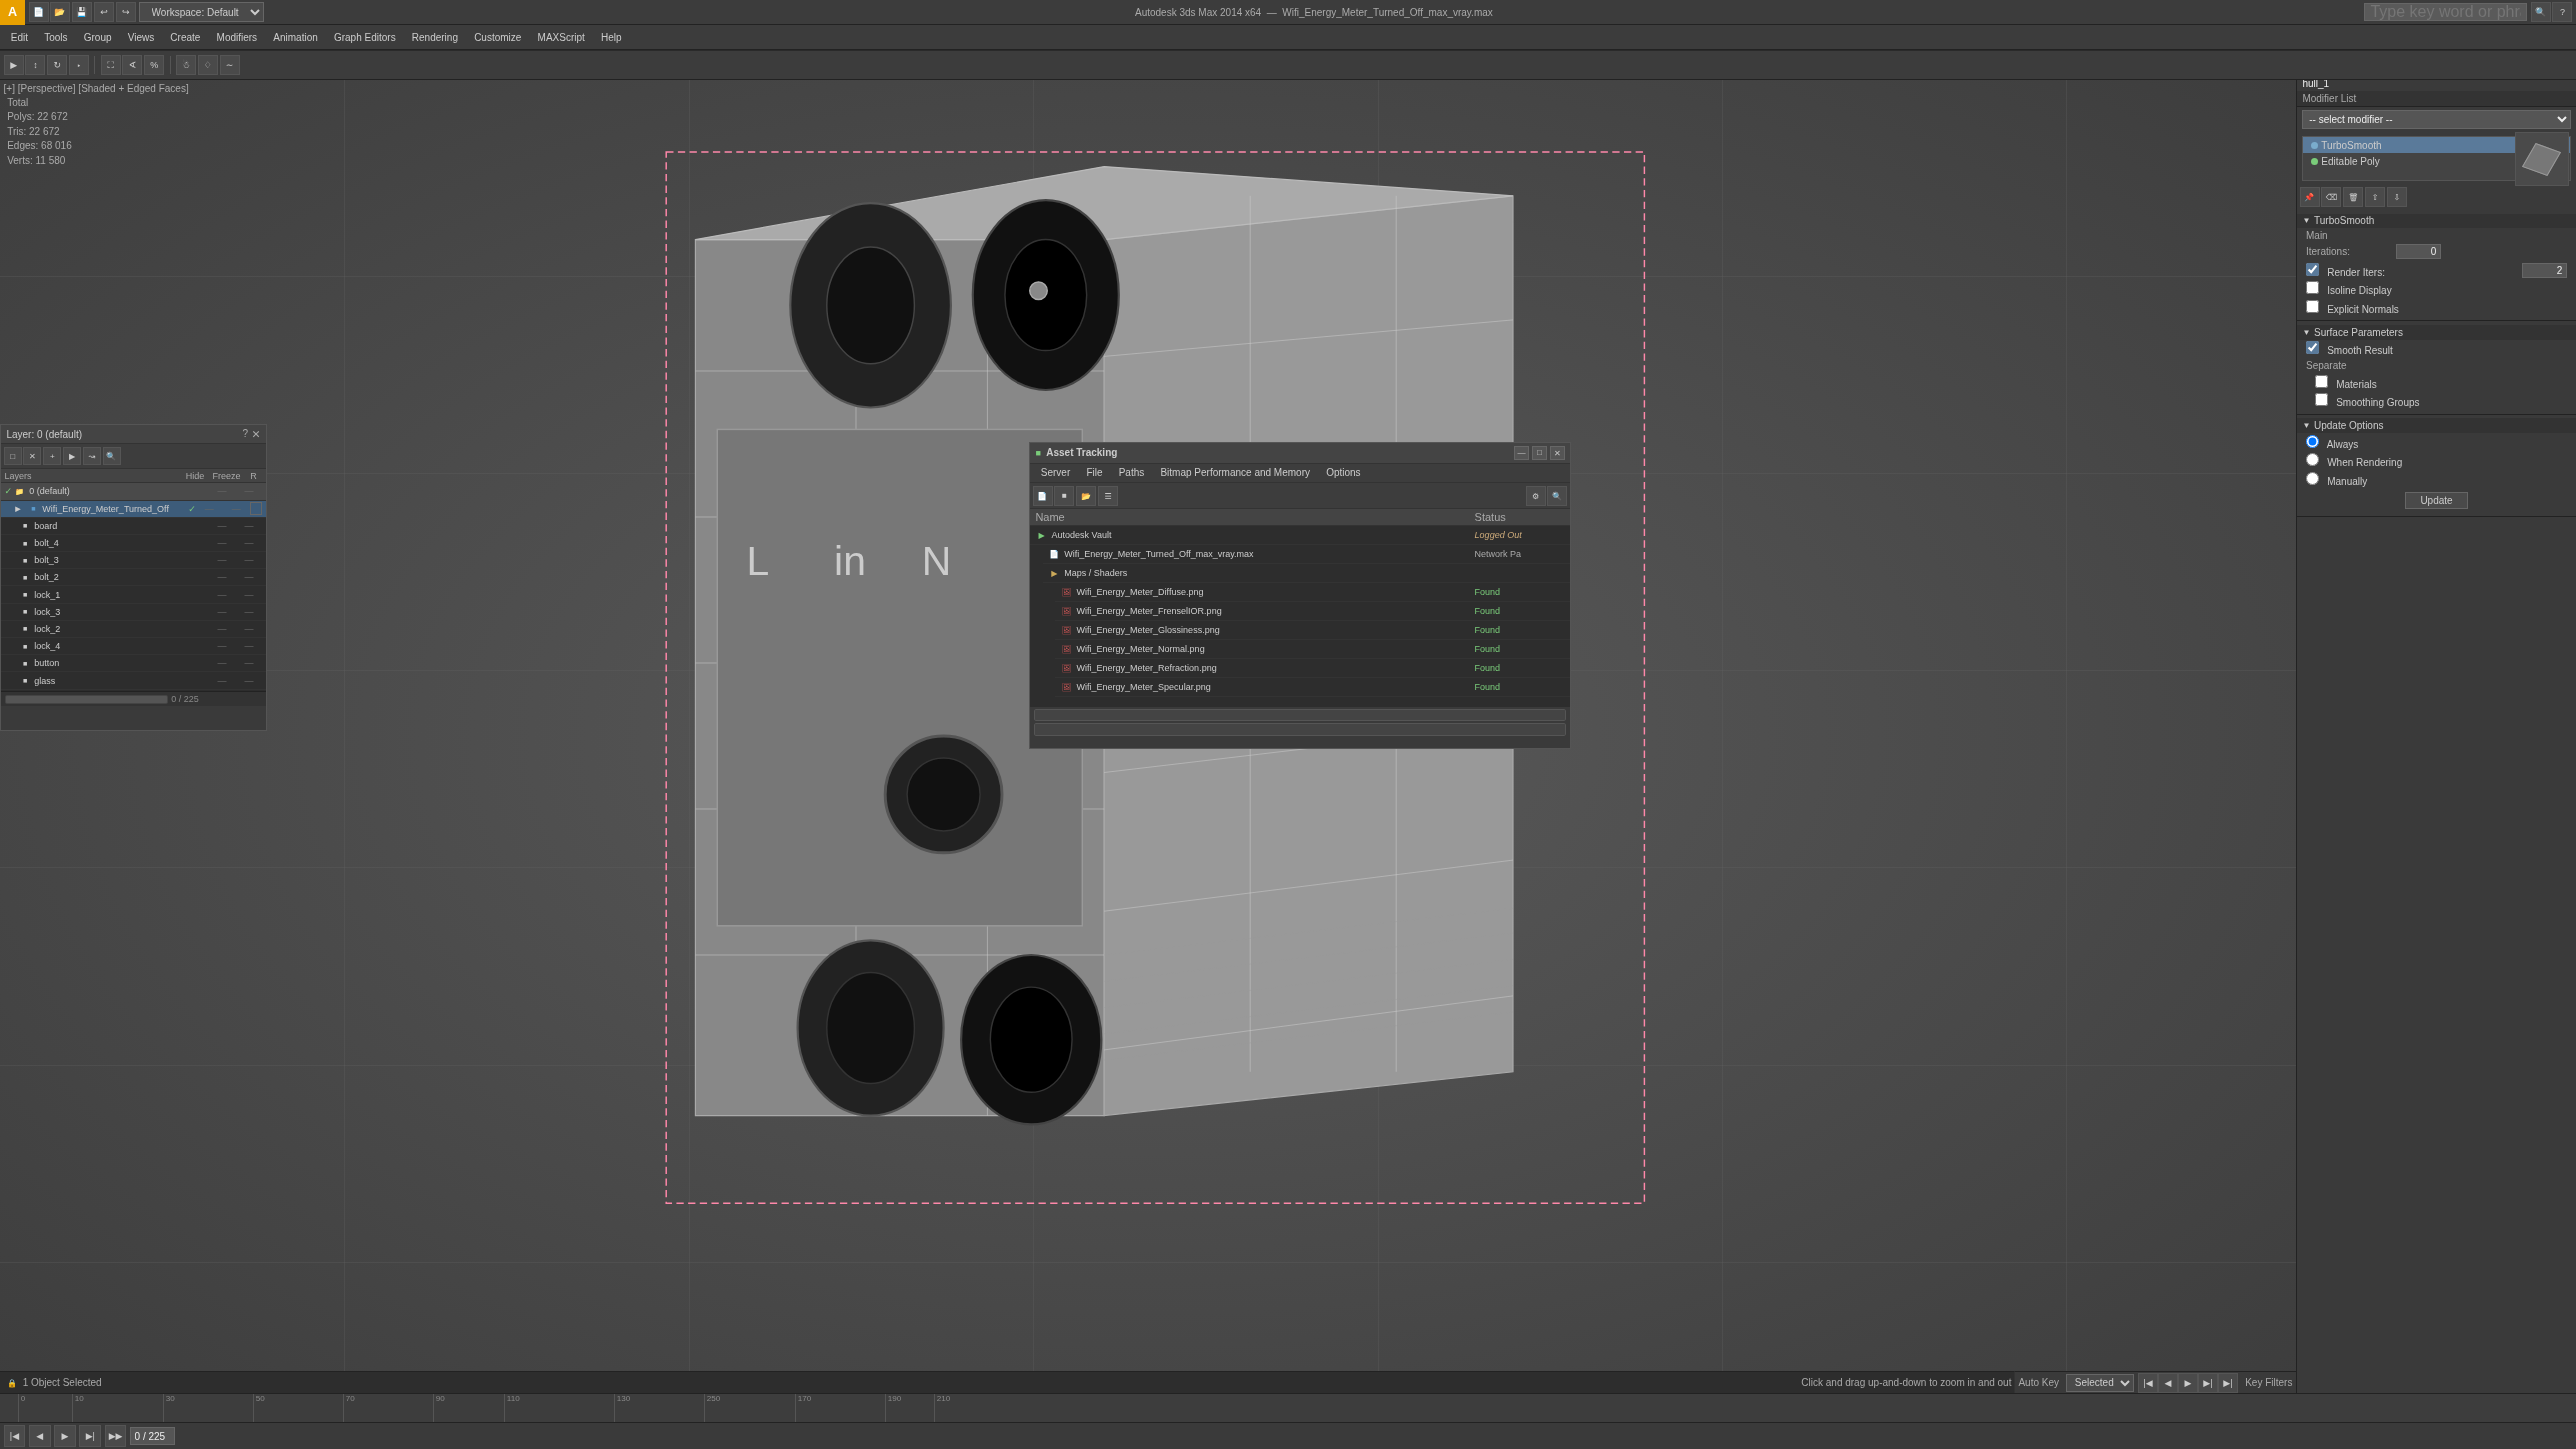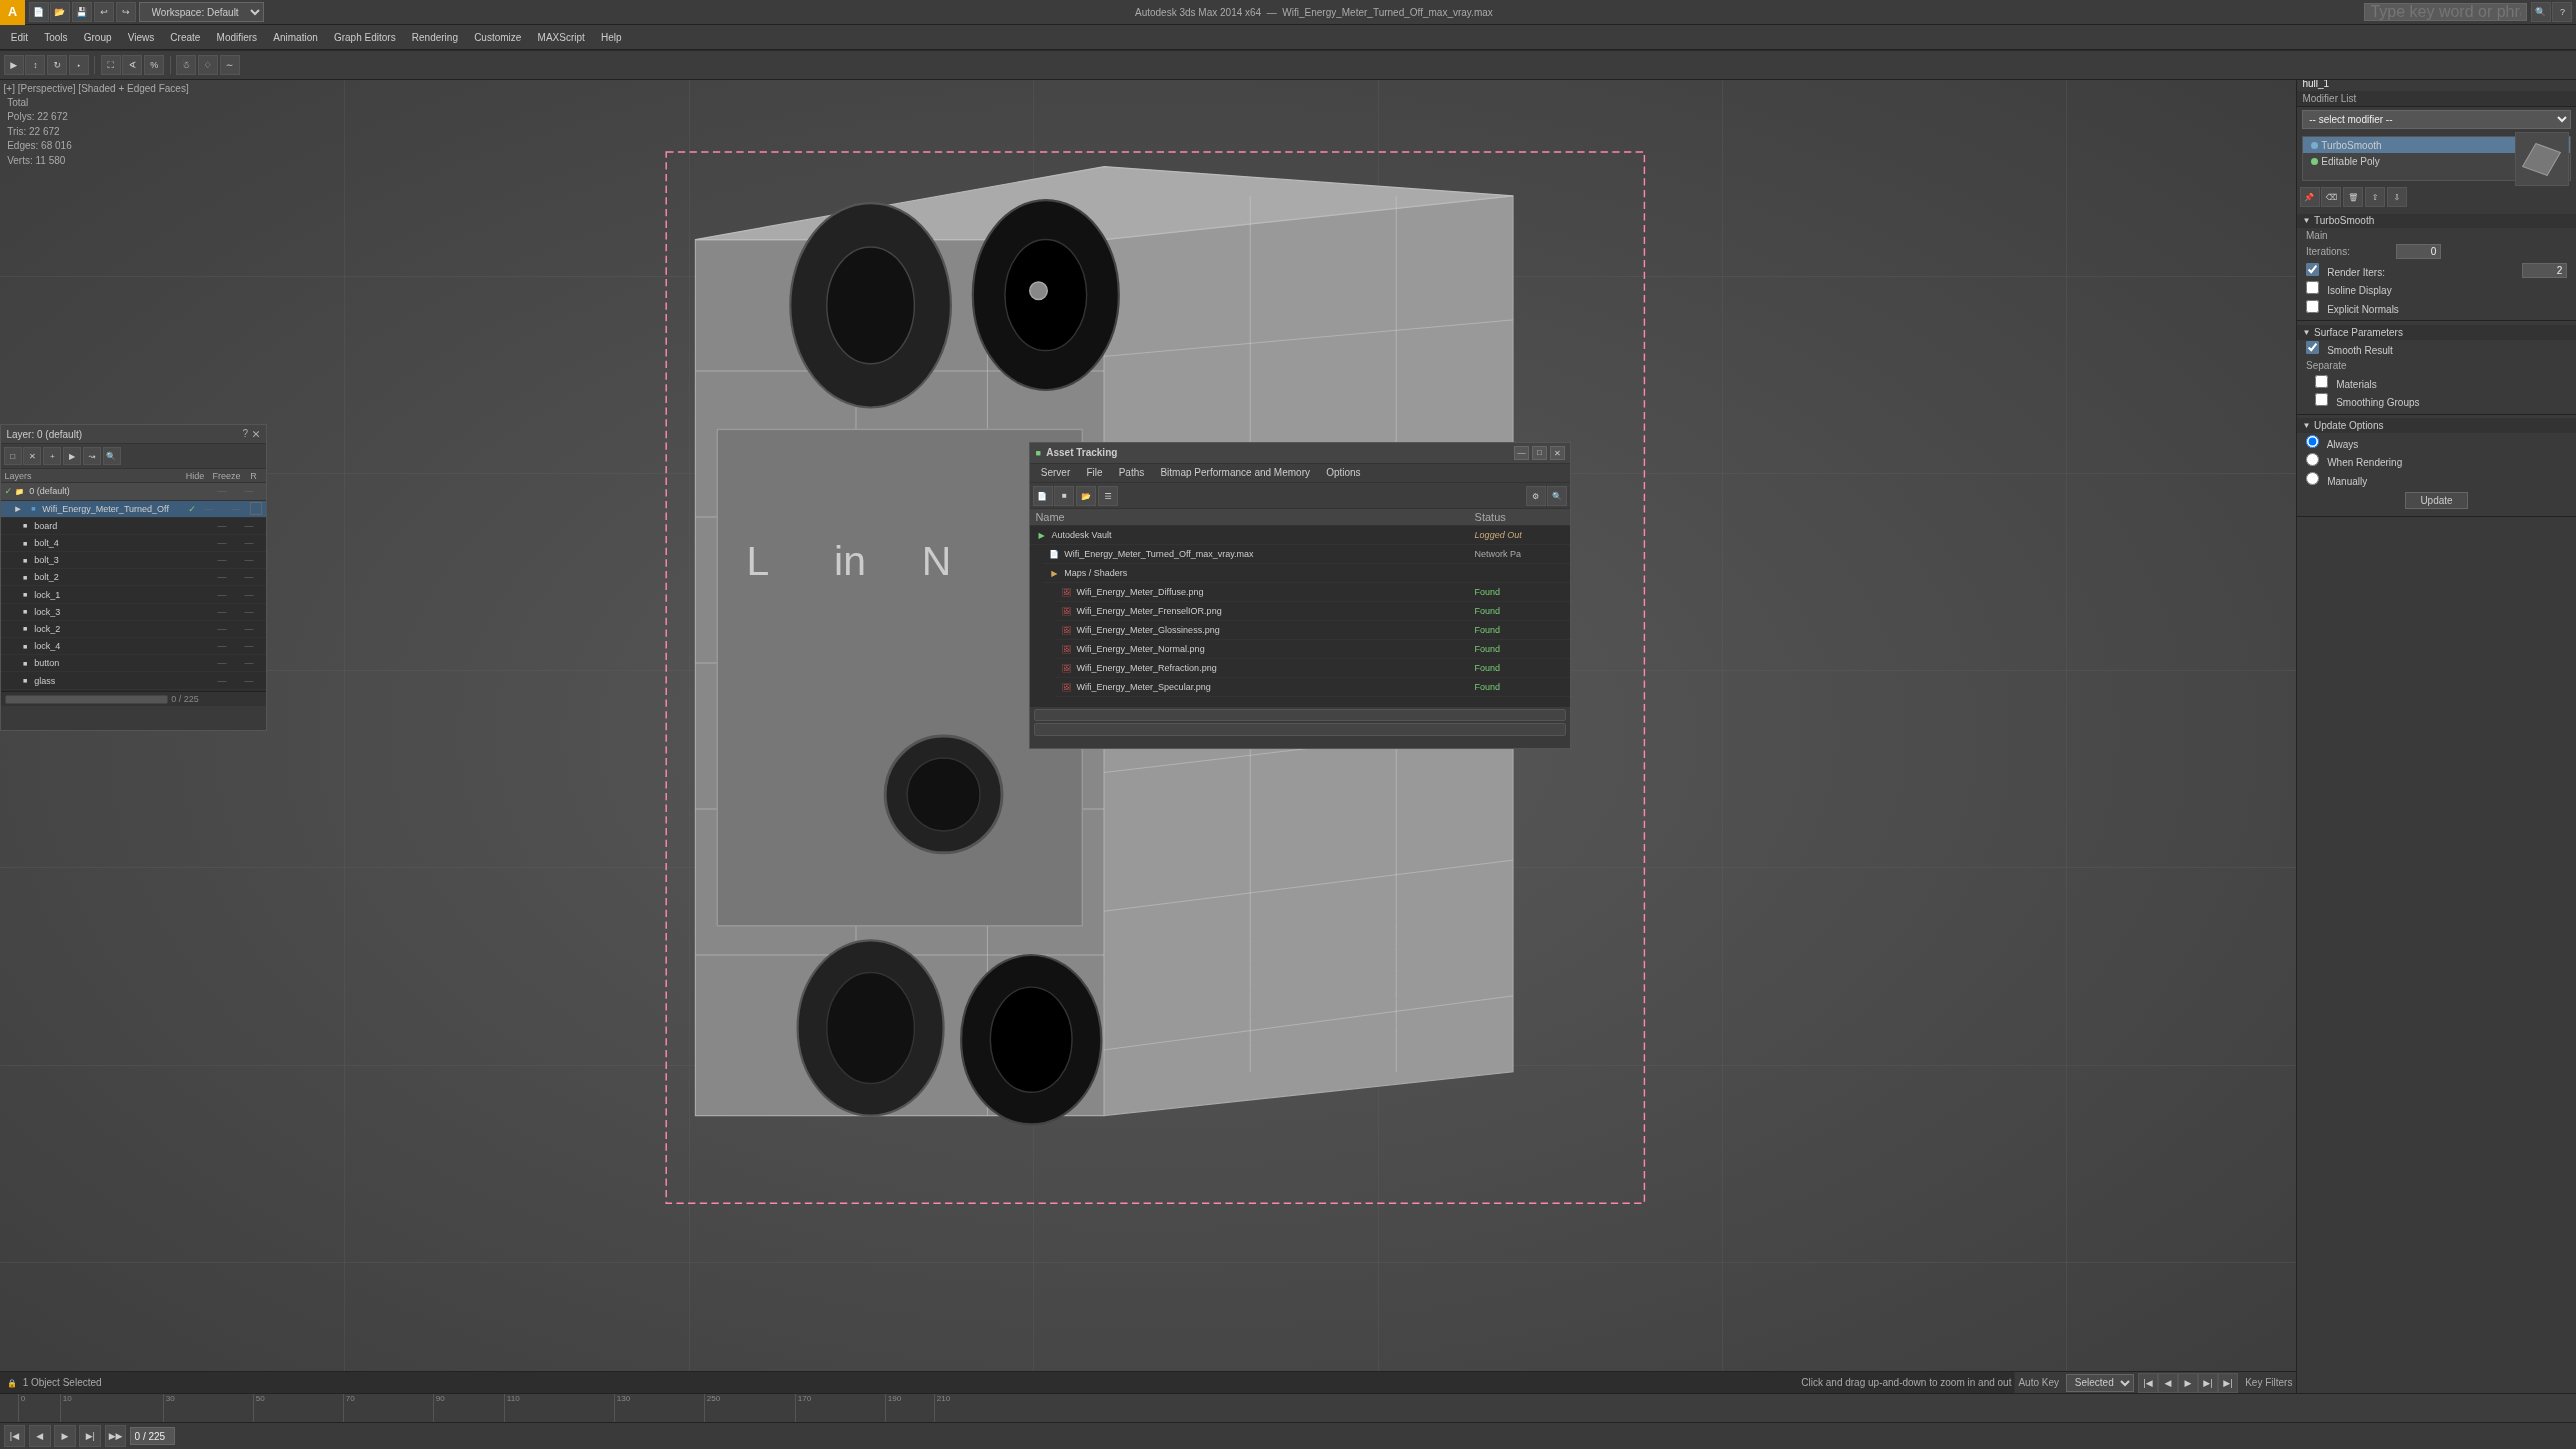--- a/index.html
+++ b/index.html
@@ -1181,21 +1181,21 @@
   <div class="toolbar-btn">◀</div>
   <div class="toolbar-btn">▶</div>
   <div class="toolbar-btn">▶|</div>
   <div class="toolbar-btn">▶|</div>
   <span style="color:#aaa;margin-left:7.2px;">Key Filters</span>
 </div>
 
 <div class="timeline">
   <div class="timeline-track">
     <div class="time-marker" style="left:18px;">0</div>
-    <div class="time-marker" style="left:60px;">10</div>
+    <div class="time-marker" style="left:72px;">10</div>
     <div class="time-marker" style="left:163px;">30</div>
     <div class="time-marker" style="left:253px;">50</div>
     <div class="time-marker" style="left:343px;">70</div>
     <div class="time-marker" style="left:433px;">90</div>
     <div class="time-marker" style="left:504px;">110</div>
     <div class="time-marker" style="left:614px;">130</div>
     <div class="time-marker" style="left:704px;">250</div>
     <div class="time-marker" style="left:795px;">170</div>
     <div class="time-marker" style="left:885px;">190</div>
     <div class="time-marker" style="left:934px;">210</div>

